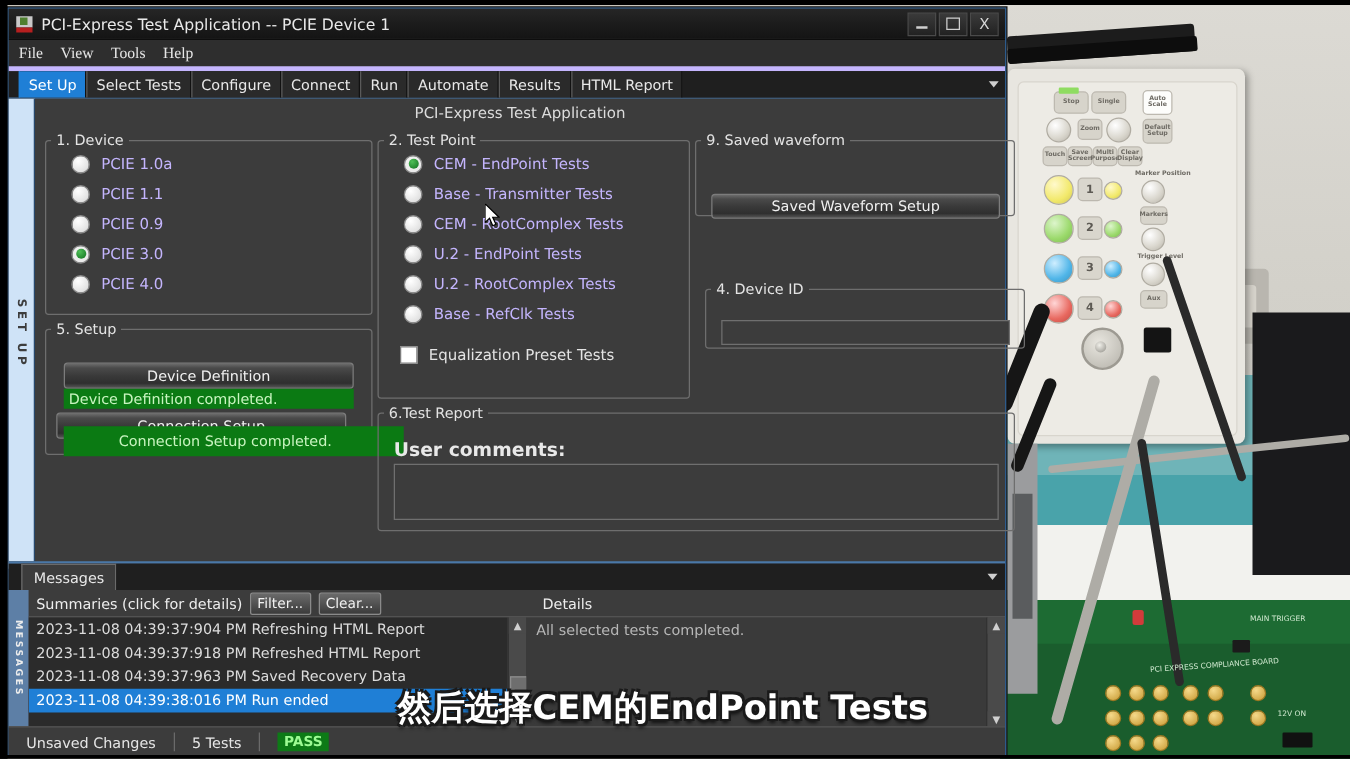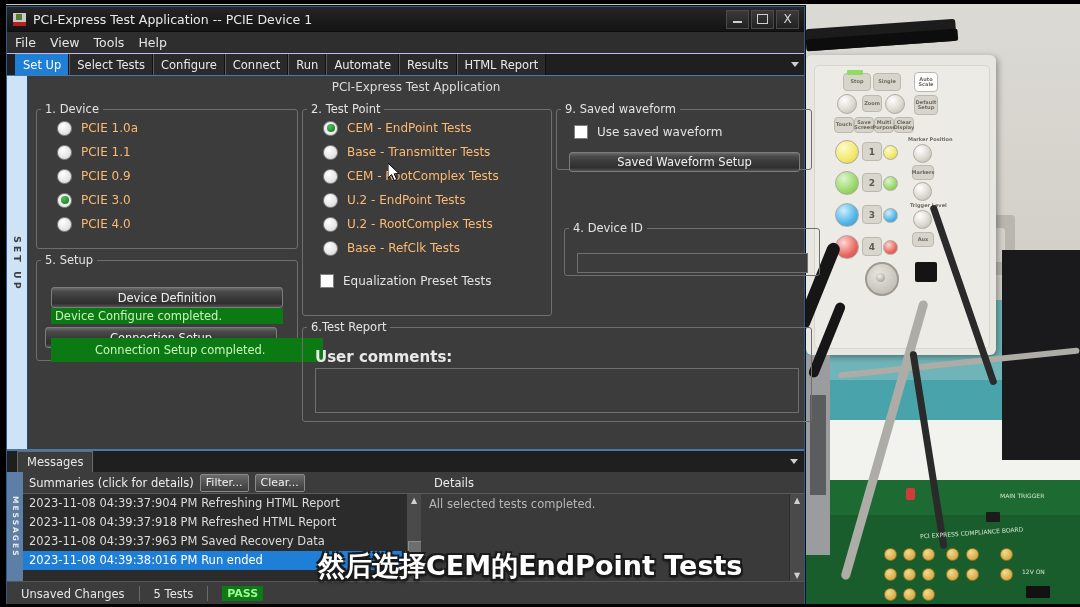--- a/index.html
+++ b/index.html
@@ -57,21 +57,21 @@
   .applogo .l2{position:absolute;left:0;top:9px;width:13px;height:4px;background:#b61f1f;}
   .applogo .l3{position:absolute;left:3px;top:1px;width:6px;height:6px;background:#4f7f2f;}
   .titletext{color:#e9e9e9;font-size:12.5px;white-space:nowrap;}
   .winbtns{margin-left:auto;display:flex;gap:2px;padding-right:3px;}
   .winbtn{width:21px;height:17px;border:1px solid #4a4a4a;background:linear-gradient(180deg,#3a3a3a,#222);
           display:flex;align-items:center;justify-content:center;color:#d8d8d8;font-size:12px;line-height:1;}
   .winbtn .mn{width:9px;height:2px;background:#cfcfcf;margin-top:6px;}
   .winbtn .mx{width:9px;height:8px;border:1.5px solid #cfcfcf;}
 
   .menubar{height:21px;background:#2e2e2e;display:flex;align-items:center;padding-left:8px;gap:14px;
-           border-bottom:1px solid #c4b5fd;}
+           border-bottom:4px solid #c4b5fd;font-family:Liberation Serif, serif;}
   .menuitem{color:#e6e6e6;font-size:12.5px;cursor:default;}
 
   .tabbar{height:21px;background:#1f1f1f;display:flex;align-items:stretch;padding-left:8px;border-bottom:1px solid #4a78a8;}
   .tab{display:flex;align-items:center;padding:0 7px;font-size:11.5px;color:#e9e9e9;background:#2a2a2a;
        border-left:1px solid #5a5a5a;border-right:1px solid #111;}
   .tab.active{background:#1f7fd6;color:#fff;border-left:1px solid #1f7fd6;}
   .tabspacer{flex:1;background:#1f1f1f;display:flex;align-items:center;justify-content:flex-end;padding-right:5px;}
   .tri-down{width:0;height:0;border-left:4px solid transparent;border-right:4px solid transparent;border-top:5px solid #cfcfcf;}
 
   .content{position:relative;height:376px;background:#3c3c3c;display:flex;}
@@ -83,21 +83,21 @@
 
   fieldset.grp{position:absolute;border:1px solid #6e6e6e;border-radius:3px;margin:0;padding:0;}
   fieldset.grp > legend{color:#e4e4e4;font-size:11.5px;padding:0 4px;margin-left:4px;}
 
   .radio-row{display:flex;align-items:center;height:24px;padding-left:20px;}
   .radio{width:13px;height:13px;border-radius:50%;background:radial-gradient(circle at 35% 30%,#fff,#e2e2e2 70%,#c8c8c8);
          border:1px solid #8a8a8a;margin-right:9px;flex:none;position:relative;}
   .radio.sel{background:radial-gradient(circle at 35% 30%,#f2f2f2,#e8e8e8);}
   .radio.sel::after{content:"";position:absolute;left:2.5px;top:2.5px;width:8px;height:8px;border-radius:50%;
                     background:radial-gradient(circle at 35% 30%,#4fbf58,#11701f);}
-  .radio-label{color:#fdba74;font-size:12px;}
+  .radio-label{color:#c4b5fd;font-size:12px;}
 
   .cb{width:12px;height:12px;background:#fff;border:1px solid #7d7d7d;margin-right:9px;flex:none;}
   .cb-row{display:flex;align-items:center;padding-left:17px;}
   .cb-label{color:#e3e3e3;font-size:12px;}
 
   .btn3d{background:linear-gradient(180deg,#6b6b6b 0%,#4a4a4a 18%,#3a3a3a 50%,#2f2f2f 82%,#545454 100%);
          border:1px solid #7c7c7c;border-radius:3px;color:#f0f0f0;font-size:11.5px;
          display:flex;align-items:center;justify-content:center;}
   .statusok{background:#0b7a13;color:#c9f5c0;font-size:11.5px;display:flex;align-items:center;padding-left:4px;}
 
@@ -302,21 +302,21 @@
           </div>
           <div class="radio-row">
             <span class="radio"></span>
             <span class="radio-label">PCIE 4.0</span>
           </div>
         </fieldset>
 
         <fieldset class="grp" style="left:8px;top:177px;width:260px;height:106px;">
           <legend>5. Setup</legend>
           <div class="btn3d" style="position:absolute;left:14px;top:20px;width:230px;height:19px;">Device Definition</div>
-          <div class="statusok" style="position:absolute;left:14px;top:41px;width:228px;height:16px;">Device Configure completed.</div>
+          <div class="statusok" style="position:absolute;left:14px;top:41px;width:228px;height:16px;">Device Definition completed.</div>
           <div class="btn3d" style="position:absolute;left:8px;top:60px;width:230px;height:19px;">Connection Setup</div>
           <div class="statusok" style="position:absolute;left:14px;top:71px;width:228px;height:24px;padding-left:44px;">Connection Setup completed.</div>
         </fieldset>
 
         <fieldset class="grp" style="left:274px;top:26px;width:248px;height:212px;">
           <legend>2. Test Point</legend>
           <div class="radio-row">
             <span class="radio sel"></span>
             <span class="radio-label">CEM - EndPoint Tests</span>
           </div>
@@ -347,24 +347,20 @@
         </fieldset>
 
         <fieldset class="grp" style="left:274px;top:244px;width:508px;height:100px;">
           <legend>6.Test Report</legend>
           <div style="position:absolute;left:12px;top:14px;color:#e8e8e8;font-size:15px;font-weight:bold;">User comments:</div>
           <div class="txtfield" style="position:absolute;left:12px;top:34px;width:482px;height:43px;"></div>
         </fieldset>
 
         <fieldset class="grp" style="left:528px;top:26px;width:254px;height:66px;">
           <legend>9. Saved waveform</legend>
-          <div class="cb-row" style="margin-top:9px;">
-            <span class="cb"></span>
-            <span class="cb-label">Use saved waveform</span>
-          </div>
           <div class="btn3d" style="position:absolute;left:12px;top:36px;width:229px;height:18px;">Saved Waveform Setup</div>
         </fieldset>
 
         <fieldset class="grp" style="left:536px;top:98px;width:254px;height:53px;margin-top:47px;">
           <legend>4. Device ID</legend>
           <div class="txtfield" style="position:absolute;left:12px;top:18px;width:229px;height:18px;"></div>
         </fieldset>
 
       </div>
     </div>

